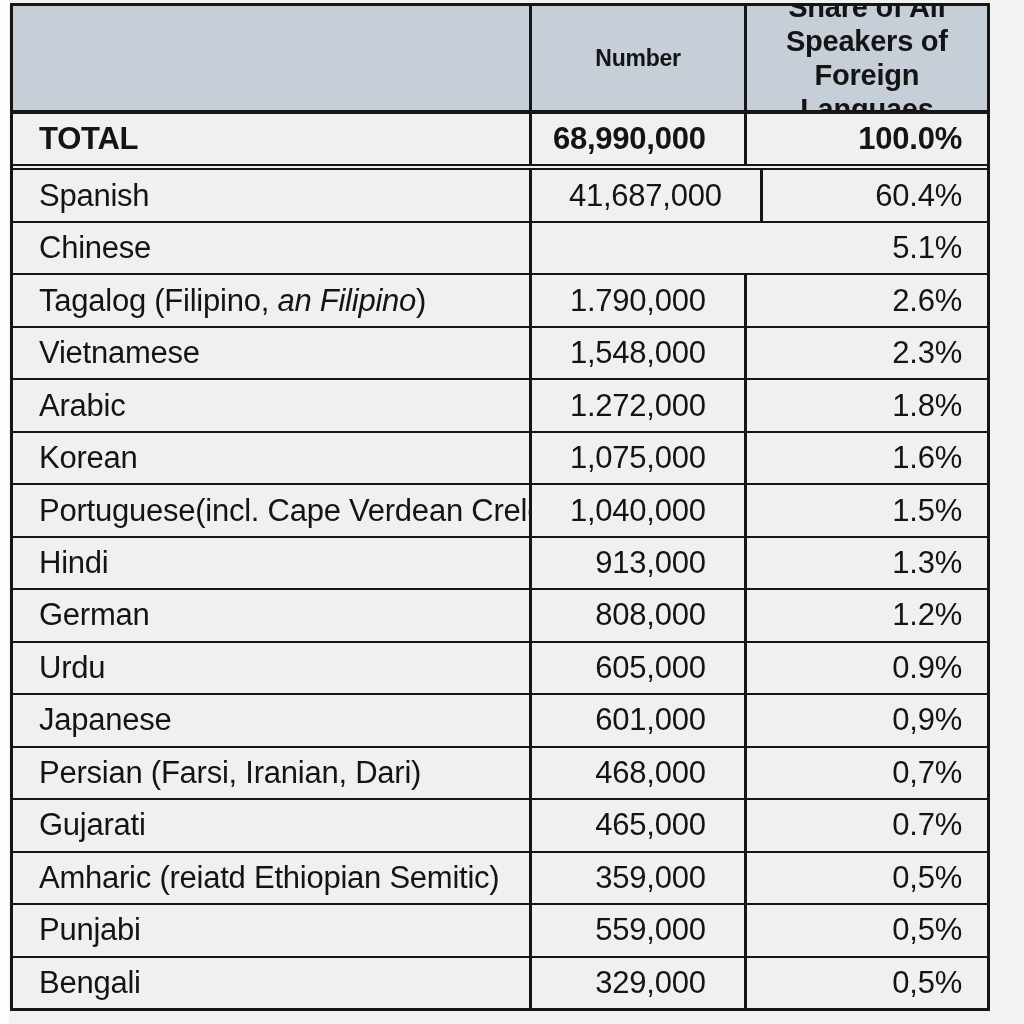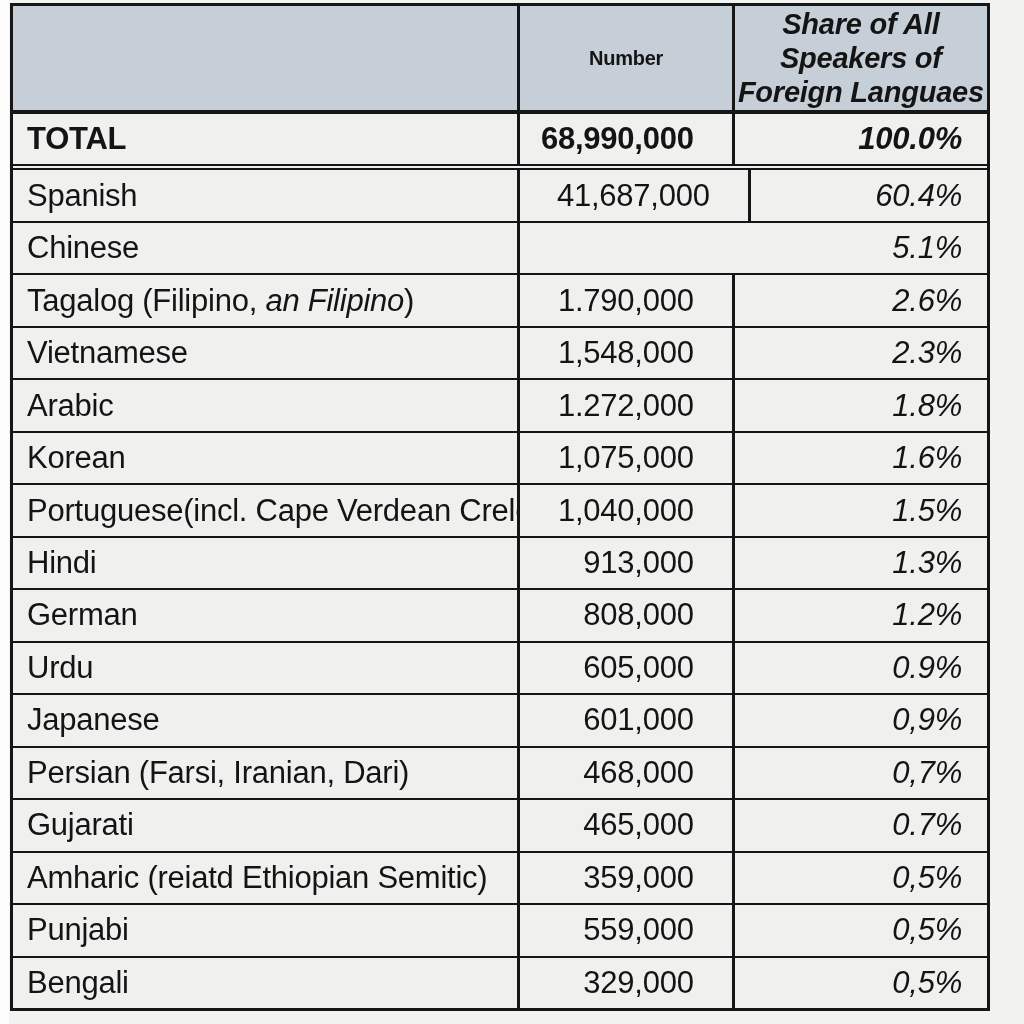--- a/index.html
+++ b/index.html
@@ -35,26 +35,26 @@
   .data-row.after-total { border-top: 6px double var(--border); gap: 16px; }
   .bold-row { font-weight: 700; }
 
   .cell {
     box-sizing: border-box;
     display: flex; align-items: center;
     border-right: 3px solid var(--border);
     overflow: hidden;
     font-size: 31px;
   }
-  .cell:last-child { border-right: none; font-style: italic; }
-  .lang-cell  { flex: 0 0 52.1%; justify-content: flex-start; padding-left: 14px; padding-right: 4px; white-space: pre; }
+  .cell:last-child { border-right: none; }
+  .lang-cell  { flex: 0 0 52.1%; justify-content: flex-start; padding-left: 14px; padding-right: 4px; white-space: pre; margin-left: 12px; }
   .num-cell   { flex: 0 0 22.0%; justify-content: flex-end; padding-right: 38px; }
   .share-cell { flex: 1 1 auto;  justify-content: flex-end; padding-right: 25px; }
 
-  .header-row .num-cell { justify-content: center; padding-right: 0; font-size: 20px; }
+  .header-row .num-cell { justify-content: center; padding-right: 0; font-size: 23px; }
   .header-row .share-cell {
     justify-content: center; text-align: center;
     padding: 0 2px; font-size: 29px; line-height: 1.18;
   }
   .italic { font-style: italic; }
 </style>
 </head>
 <body style="background: rgb(242, 242, 241);">
 
 <div class="page">

